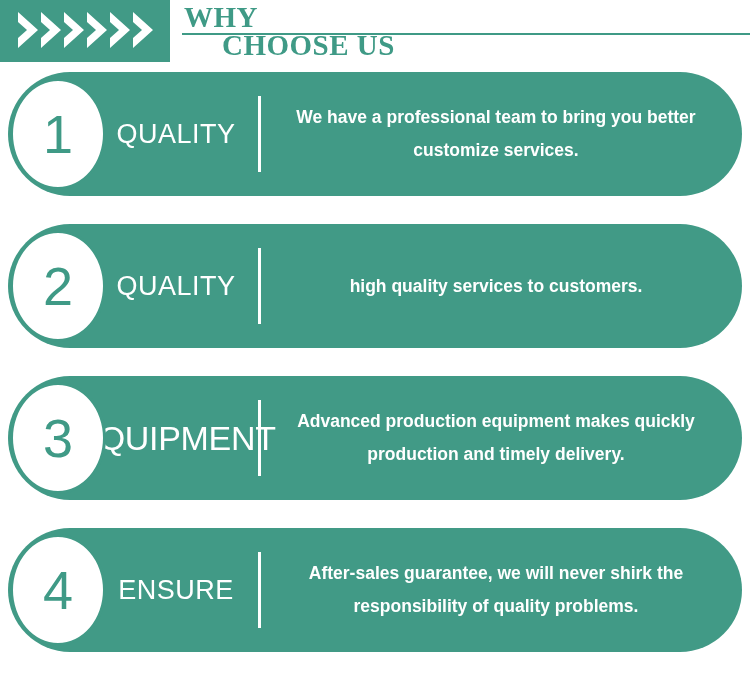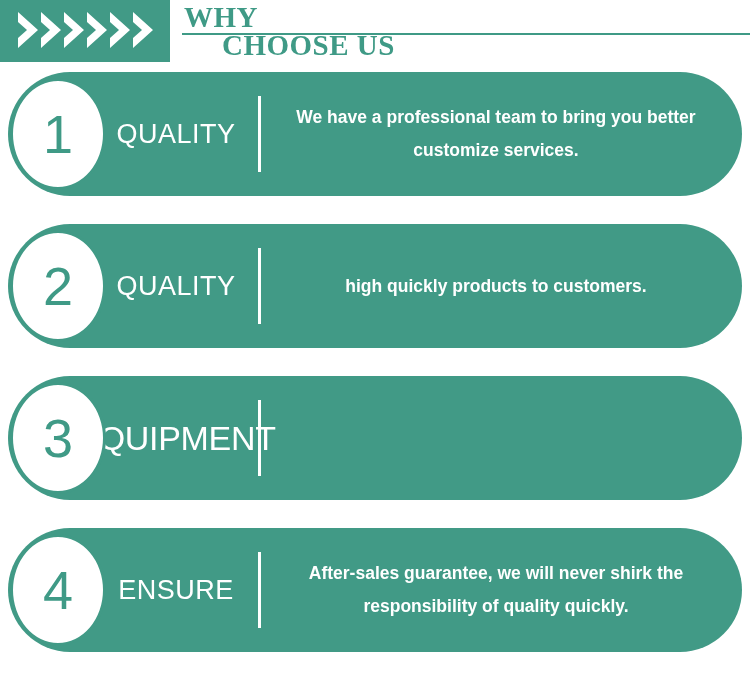--- a/index.html
+++ b/index.html
@@ -214,43 +214,47 @@
   <div class="card">
     <div class="card-body"></div>
     <div class="badge">
       <span class="badge-num">2</span>
     </div>
     <div class="card-label">
       <span>QUALITY</span>
     </div>
     <div class="divider"></div>
     <div class="card-desc">
-      <div class="line">high quickly products to customers.</div>
+      <div class="line">high quality services to customers.</div>
     </div>
   </div>
 
   <div class="card">
     <div class="card-body"></div>
     <div class="badge">
       <span class="badge-num">3</span>
     </div>
     <div class="card-label tight">
       <span>EQUIPMENT</span>
     </div>
     <div class="divider"></div>
+    <div class="card-desc">
+      <div class="line">Advanced production equipment makes quickly</div>
+      <div class="line">production and timely delivery.</div>
+    </div>
   </div>
 
   <div class="card">
     <div class="card-body"></div>
     <div class="badge">
       <span class="badge-num">4</span>
     </div>
     <div class="card-label">
       <span>ENSURE</span>
     </div>
     <div class="divider"></div>
     <div class="card-desc">
       <div class="line">After-sales guarantee, we will never shirk the</div>
-      <div class="line">responsibility of quality quickly.</div>
+      <div class="line">responsibility of quality problems.</div>
     </div>
   </div>
 
 </div>
 
 </body></html>

